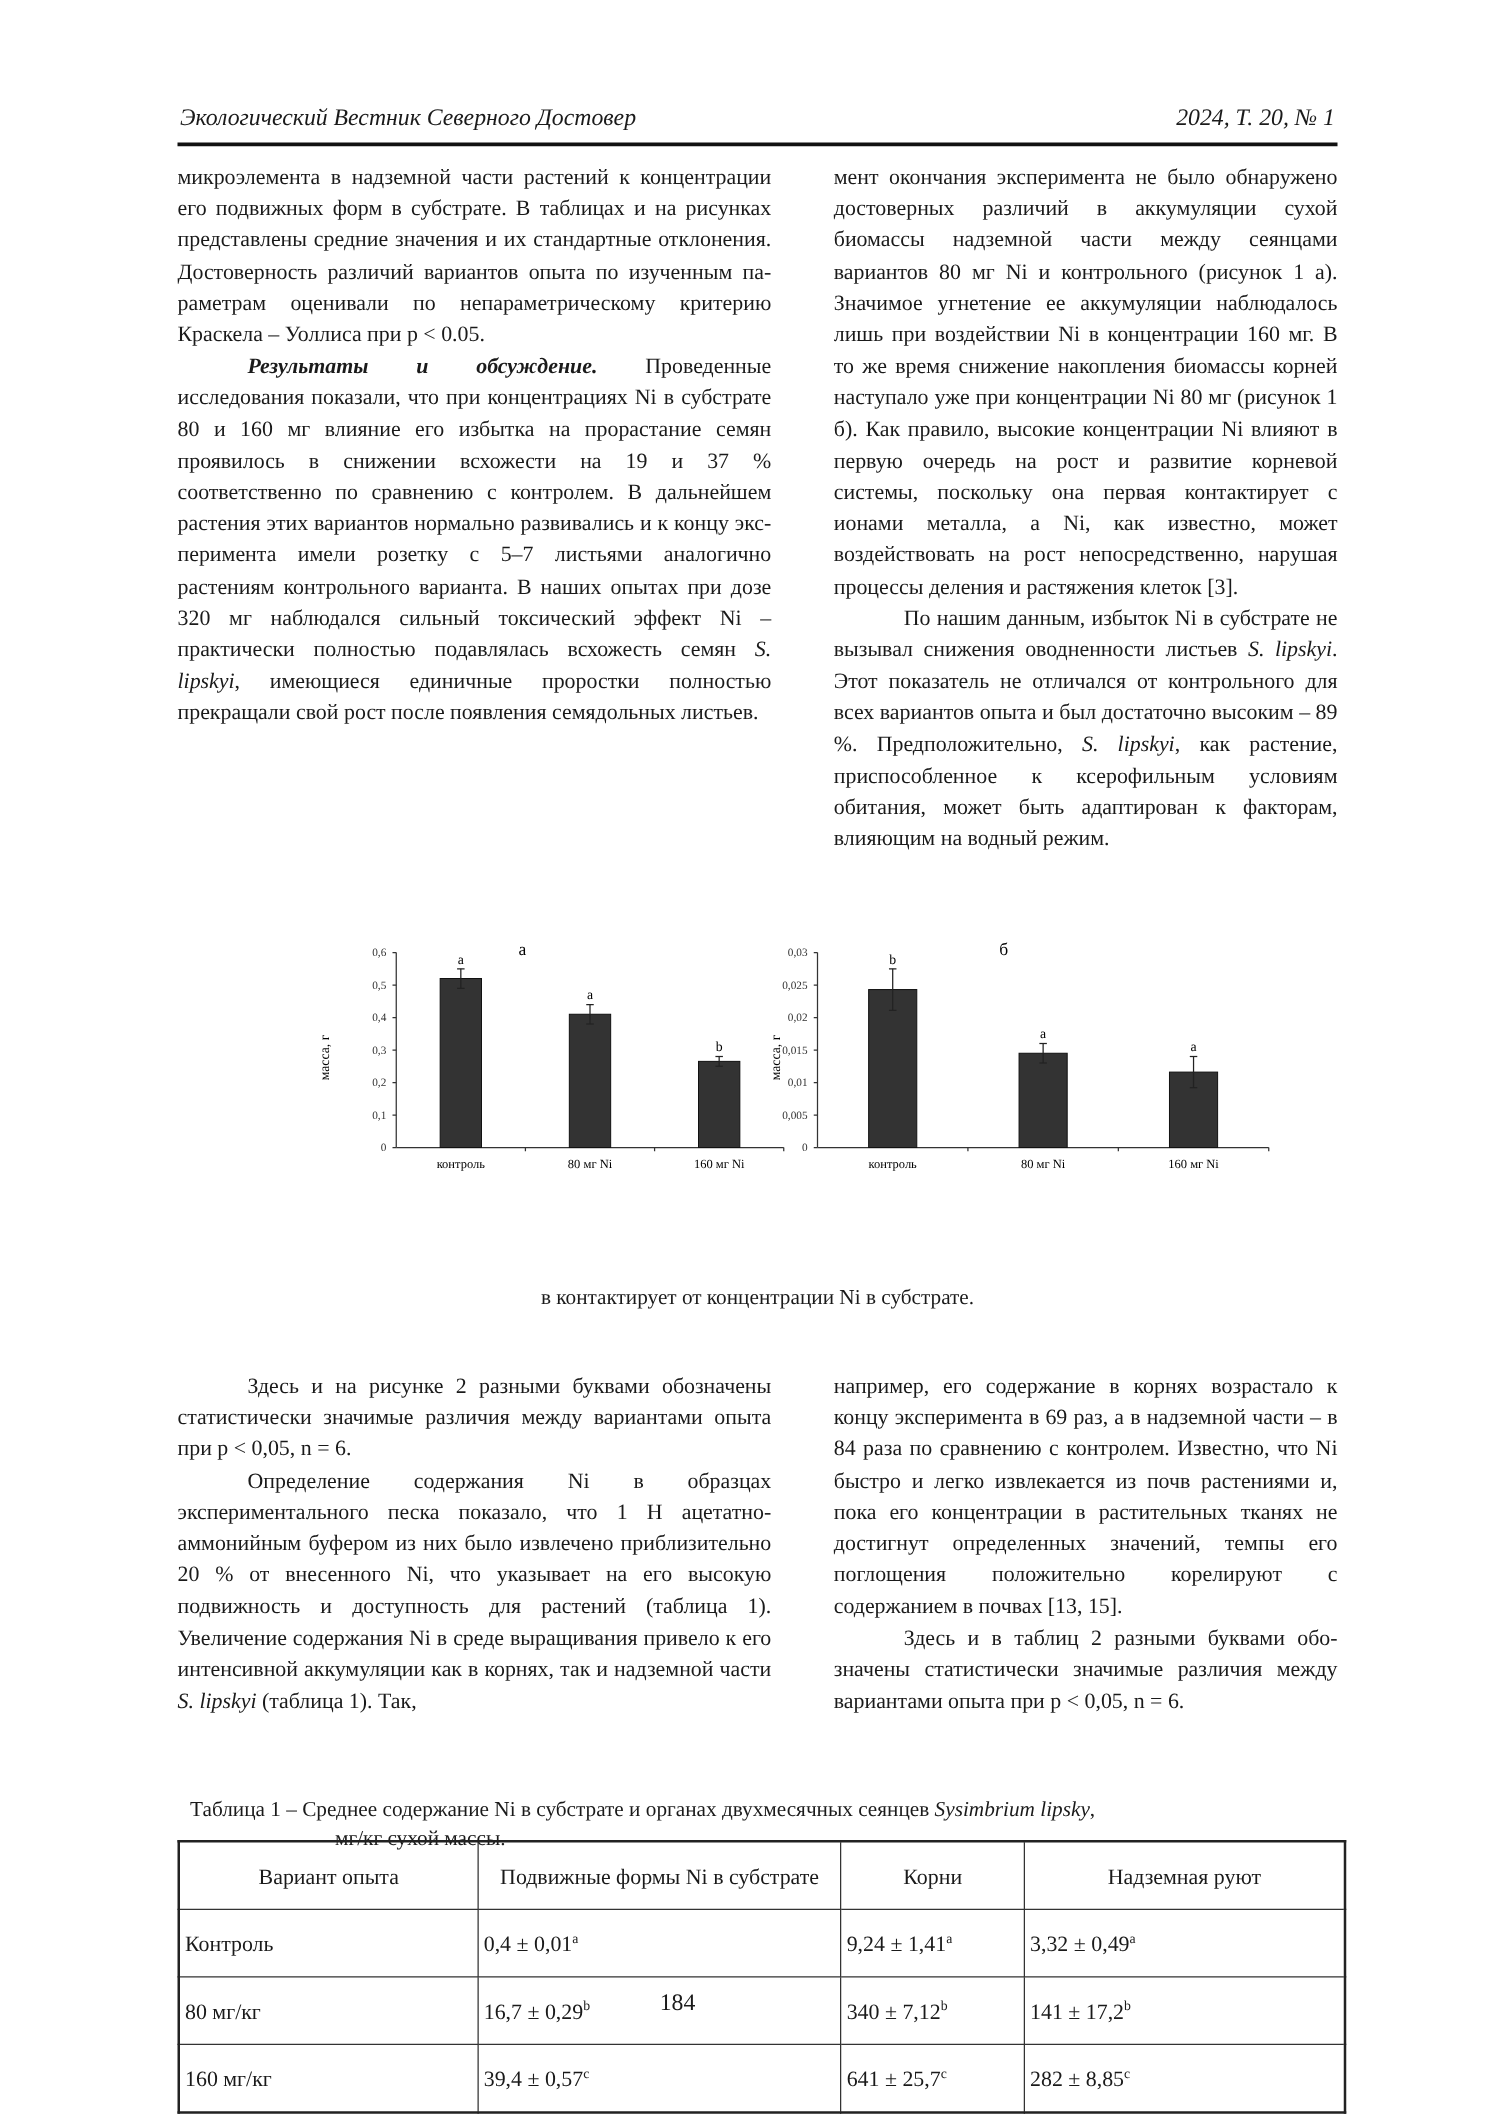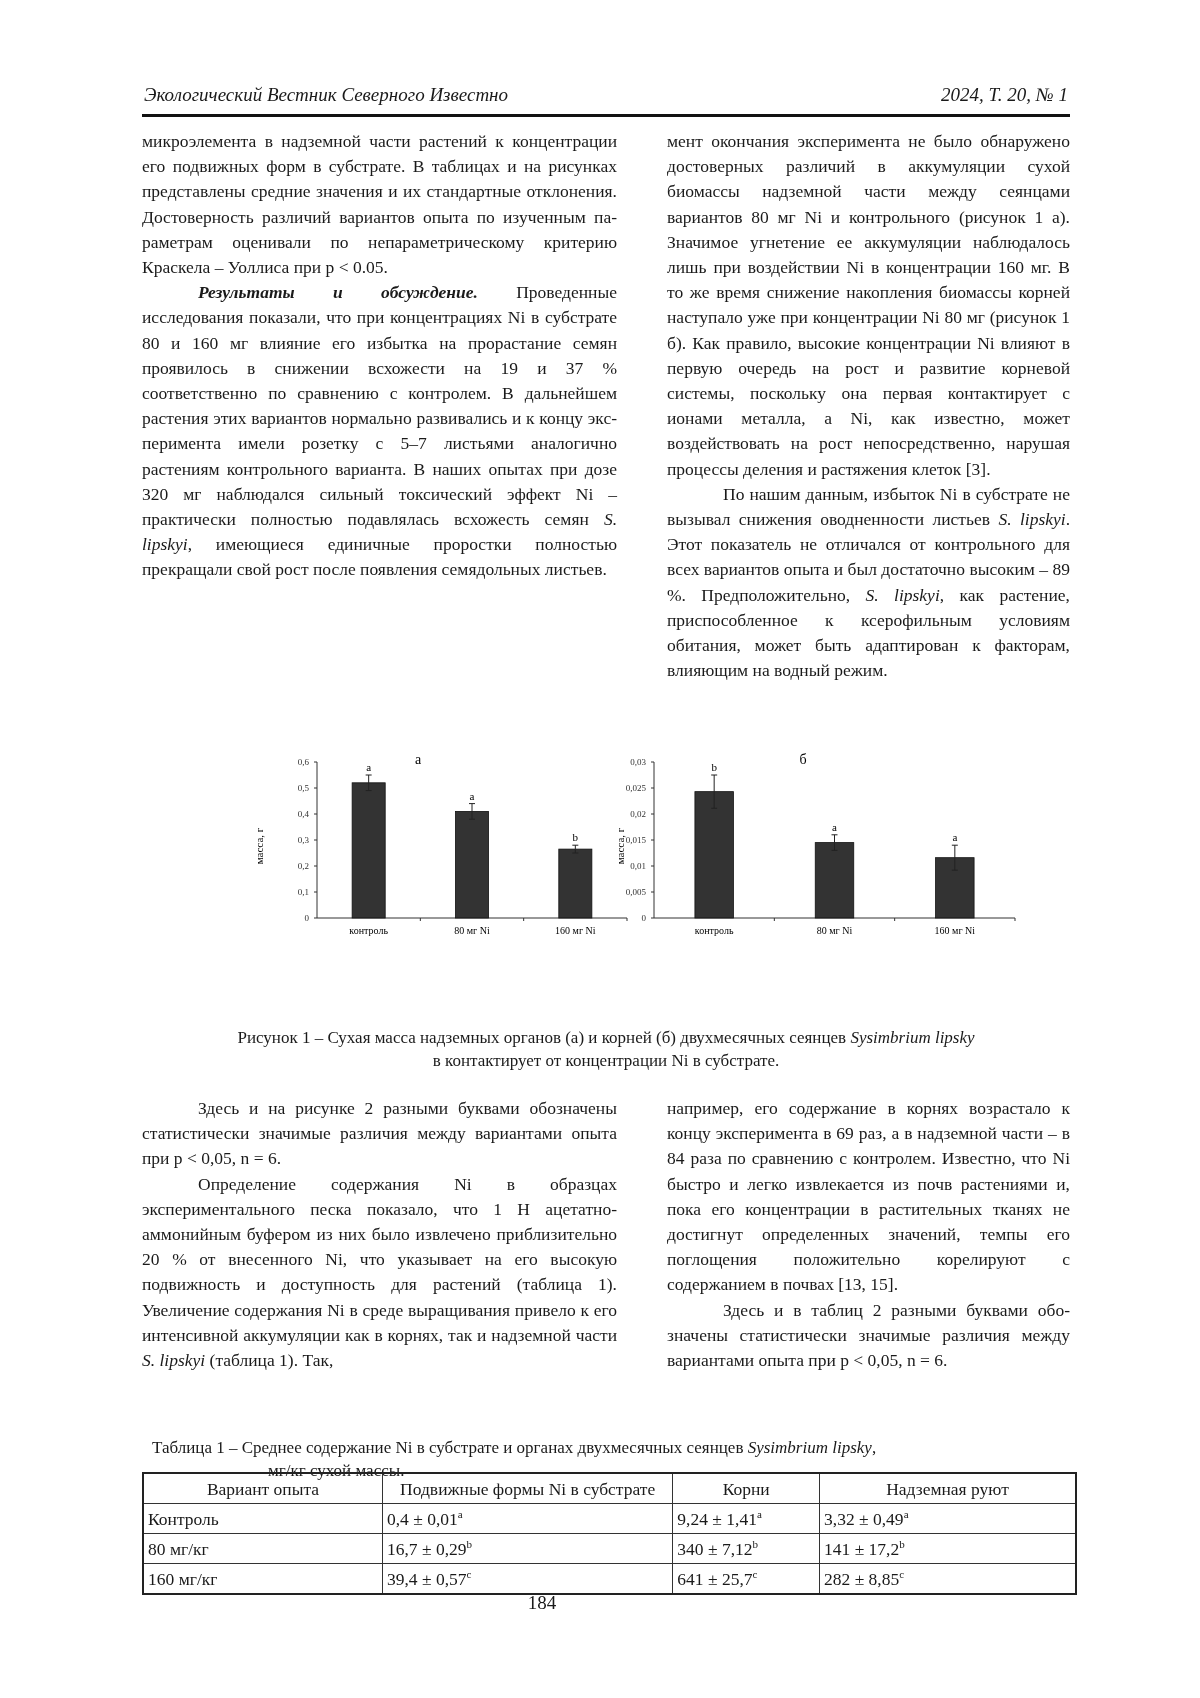--- a/index.html
+++ b/index.html
@@ -15,32 +15,32 @@
   .colL2 { left:142px; top:1096px; width:475px; }
   .colR2 { left:667px; top:1096px; width:403px; }
   .it { font-style:italic; }
   .bi { font-style:italic; font-weight:bold; }
   .charts { position:absolute; left:255px; top:790px; width:820px; height:230px; }
   .chart-svg { position:absolute; top:0; }
   .caption { position:absolute; left:142px; top:1026px; width:928px; text-align:center; font-size:17px; line-height:23px; }
   .tcap { position:absolute; left:152px; top:1412px; width:918px; font-size:17px; line-height:23px;margin-top:24px; }
   .tcap .l2 { padding-left:116px; }
   table.data { position:absolute; left:142px; top:1472px; width:935px; border-collapse:collapse; font-size:17.5px; border:2px solid #222; }
-  table.data td, table.data th { border:1px solid #333; padding:4px 4px; height:21px; line-height:20px; font-weight:normal; }
+  table.data td, table.data th { border:1px solid #333; padding:16px 4px; height:21px; line-height:20px; font-weight:normal; }
   table.data th { text-align:center; }
   table.data td.num { }
   table.data td.lbl { text-align:left; }
   sup { font-size:11px; vertical-align:super; line-height:0; }
   .pagenum { position:absolute; left:0; width:1084px; top:1592px; text-align:center; font-size:19px; }
 </style>
 </head>
 <body>
 
 <div class="header">
-  <span class="journal">Экологический Вестник Северного Известно</span>
+  <span class="journal">Экологический Вестник Северного Достовер</span>
   <span class="issue">2024, Т. 20, № 1</span>
 </div>
 
 <div class="col colL1">
     <p><span>микроэлемента в надземной части растений к кон­центрации его подвижных форм в субстрате. В таблицах и на рисунках представлены средние значения и их стандартные отклонения. Достовер­ность различий вариантов опыта по изученным па­раметрам оценивали по непараметрическому кри­терию Краскела – Уоллиса при p &lt; 0.05.</span></p>
     <p class="ind"><span class="bi">Результаты и обсуждение.</span><span> Проведенные исследования показали, что при концентрациях Ni в субстрате 80 и 160 мг влияние его избытка на прорастание семян проявилось в снижении всхожести на 19 и 37 % соответственно по срав­нению с контролем. В дальнейшем растения этих вариантов нормально развивались и к концу экс­перимента имели розетку с 5–7 листьями анало­гично растениям контрольного варианта. В наших опытах при дозе 320 мг наблюдался сильный токсический эффект Ni – практически полностью подавлялась всхожесть семян </span><span class="it">S. lipskyi</span><span>, имеющиеся единичные проростки пол­ностью прекращали свой рост после появления семядольных листьев.</span></p>
   </div>
 <div class="col colR1">
     <p><span>мент окончания эксперимента не было обнару­жено достоверных различий в аккумуляции су­хой биомассы надземной части между сеянцами вариантов 80 мг Ni и контрольного (рисунок 1 а). Значимое угнетение ее аккумуляции наблюда­лось лишь при воздействии Ni в концентрации 160 мг. В то же время снижение накопления био­массы корней наступало уже при концентрации Ni 80 мг (рисунок 1 б). Как правило, высокие концентрации Ni влияют в первую очередь на рост и развитие корневой системы, поскольку она первая контактирует с ионами металла, а Ni, как известно, может воздействовать на рост непосредственно, нарушая процессы деления и растяжения клеток [3].</span></p>
     <p class="ind"><span>По нашим данным, избыток Ni в субстрате не вызывал снижения оводненности листьев </span><span class="it">S. lipskyi</span><span>. Этот показатель не отличался от кон­трольного для всех вариантов опыта и был доста­точно высоким – 89 %. Предположительно, </span><span class="it">S. lipskyi</span><span>, как растение, приспособленное к ксе­рофильным условиям обитания, может быть адаптирован к факторам, влияющим на водный режим.</span></p>
@@ -125,21 +125,20 @@
       <rect x="325.58" y="107.68" width="38.50666666666667" height="60.31999999999999" fill="#333333" stroke="#111" stroke-width="0.8"></rect>
       <line x1="344.8333333333333" y1="95.2" x2="344.8333333333333" y2="120.16" stroke="#222" stroke-width="1"></line>
       <line x1="341.8333333333333" y1="95.2" x2="347.8333333333333" y2="95.2" stroke="#222"></line>
       <line x1="341.8333333333333" y1="120.16" x2="347.8333333333333" y2="120.16" stroke="#222"></line>
       <text x="344.8333333333333" y="91.2" font-size="11" text-anchor="middle" font-family="Liberation Serif, serif">a</text>
       <text x="344.8333333333333" y="184" font-size="10" text-anchor="middle" font-family="Liberation Serif, serif">160 мг Ni</text>
     </svg>
 </div>
 
 <div class="caption">
-  <div><span>Рисунок 1 – Сухая масса надземных органов (а) и корней (б) двухмесячных сеянцев </span><span class="it">Sysimbrium lipsky</span></div>
   <div>в контактирует от концентрации Ni в субстрате.</div>
 </div>
 
 <div class="col colL2">
     <p class="ind"><span>Здесь и на рисунке 2 разными буквами обо­значены статистически значимые различия меж­ду вариантами опыта при p &lt; 0,05, n = 6.</span></p>
     <p class="ind"><span>Определение содержания Ni в образцах экспериментального песка показало, что 1 Н аце­татно-аммонийным буфером из них было извле­чено приблизительно 20 % от внесенного Ni, что указывает на его высокую подвижность и до­ступность для растений (таблица 1). Увеличение содержания Ni в среде выращивания привело к его интенсивной аккумуляции как в корнях, так и надземной части </span><span class="it">S. lipskyi</span><span> (таблица 1). Так,</span></p>
   </div>
 <div class="col colR2">
     <p><span>например, его содержание в корнях возрастало к концу эксперимента в 69 раз, а в надземной части – в 84 раза по сравнению с контролем. Известно, что Ni быстро и легко извлекается из почв расте­ниями и, пока его концентрации в растительных тканях не достигнут определенных значений, темпы его поглощения положительно корели­руют с содержанием в почвах [13, 15].</span></p>
     <p class="ind"><span>Здесь и в таблиц 2 разными буквами обо­значены статистически значимые различия меж­ду вариантами опыта при p &lt; 0,05, n = 6.</span></p>

